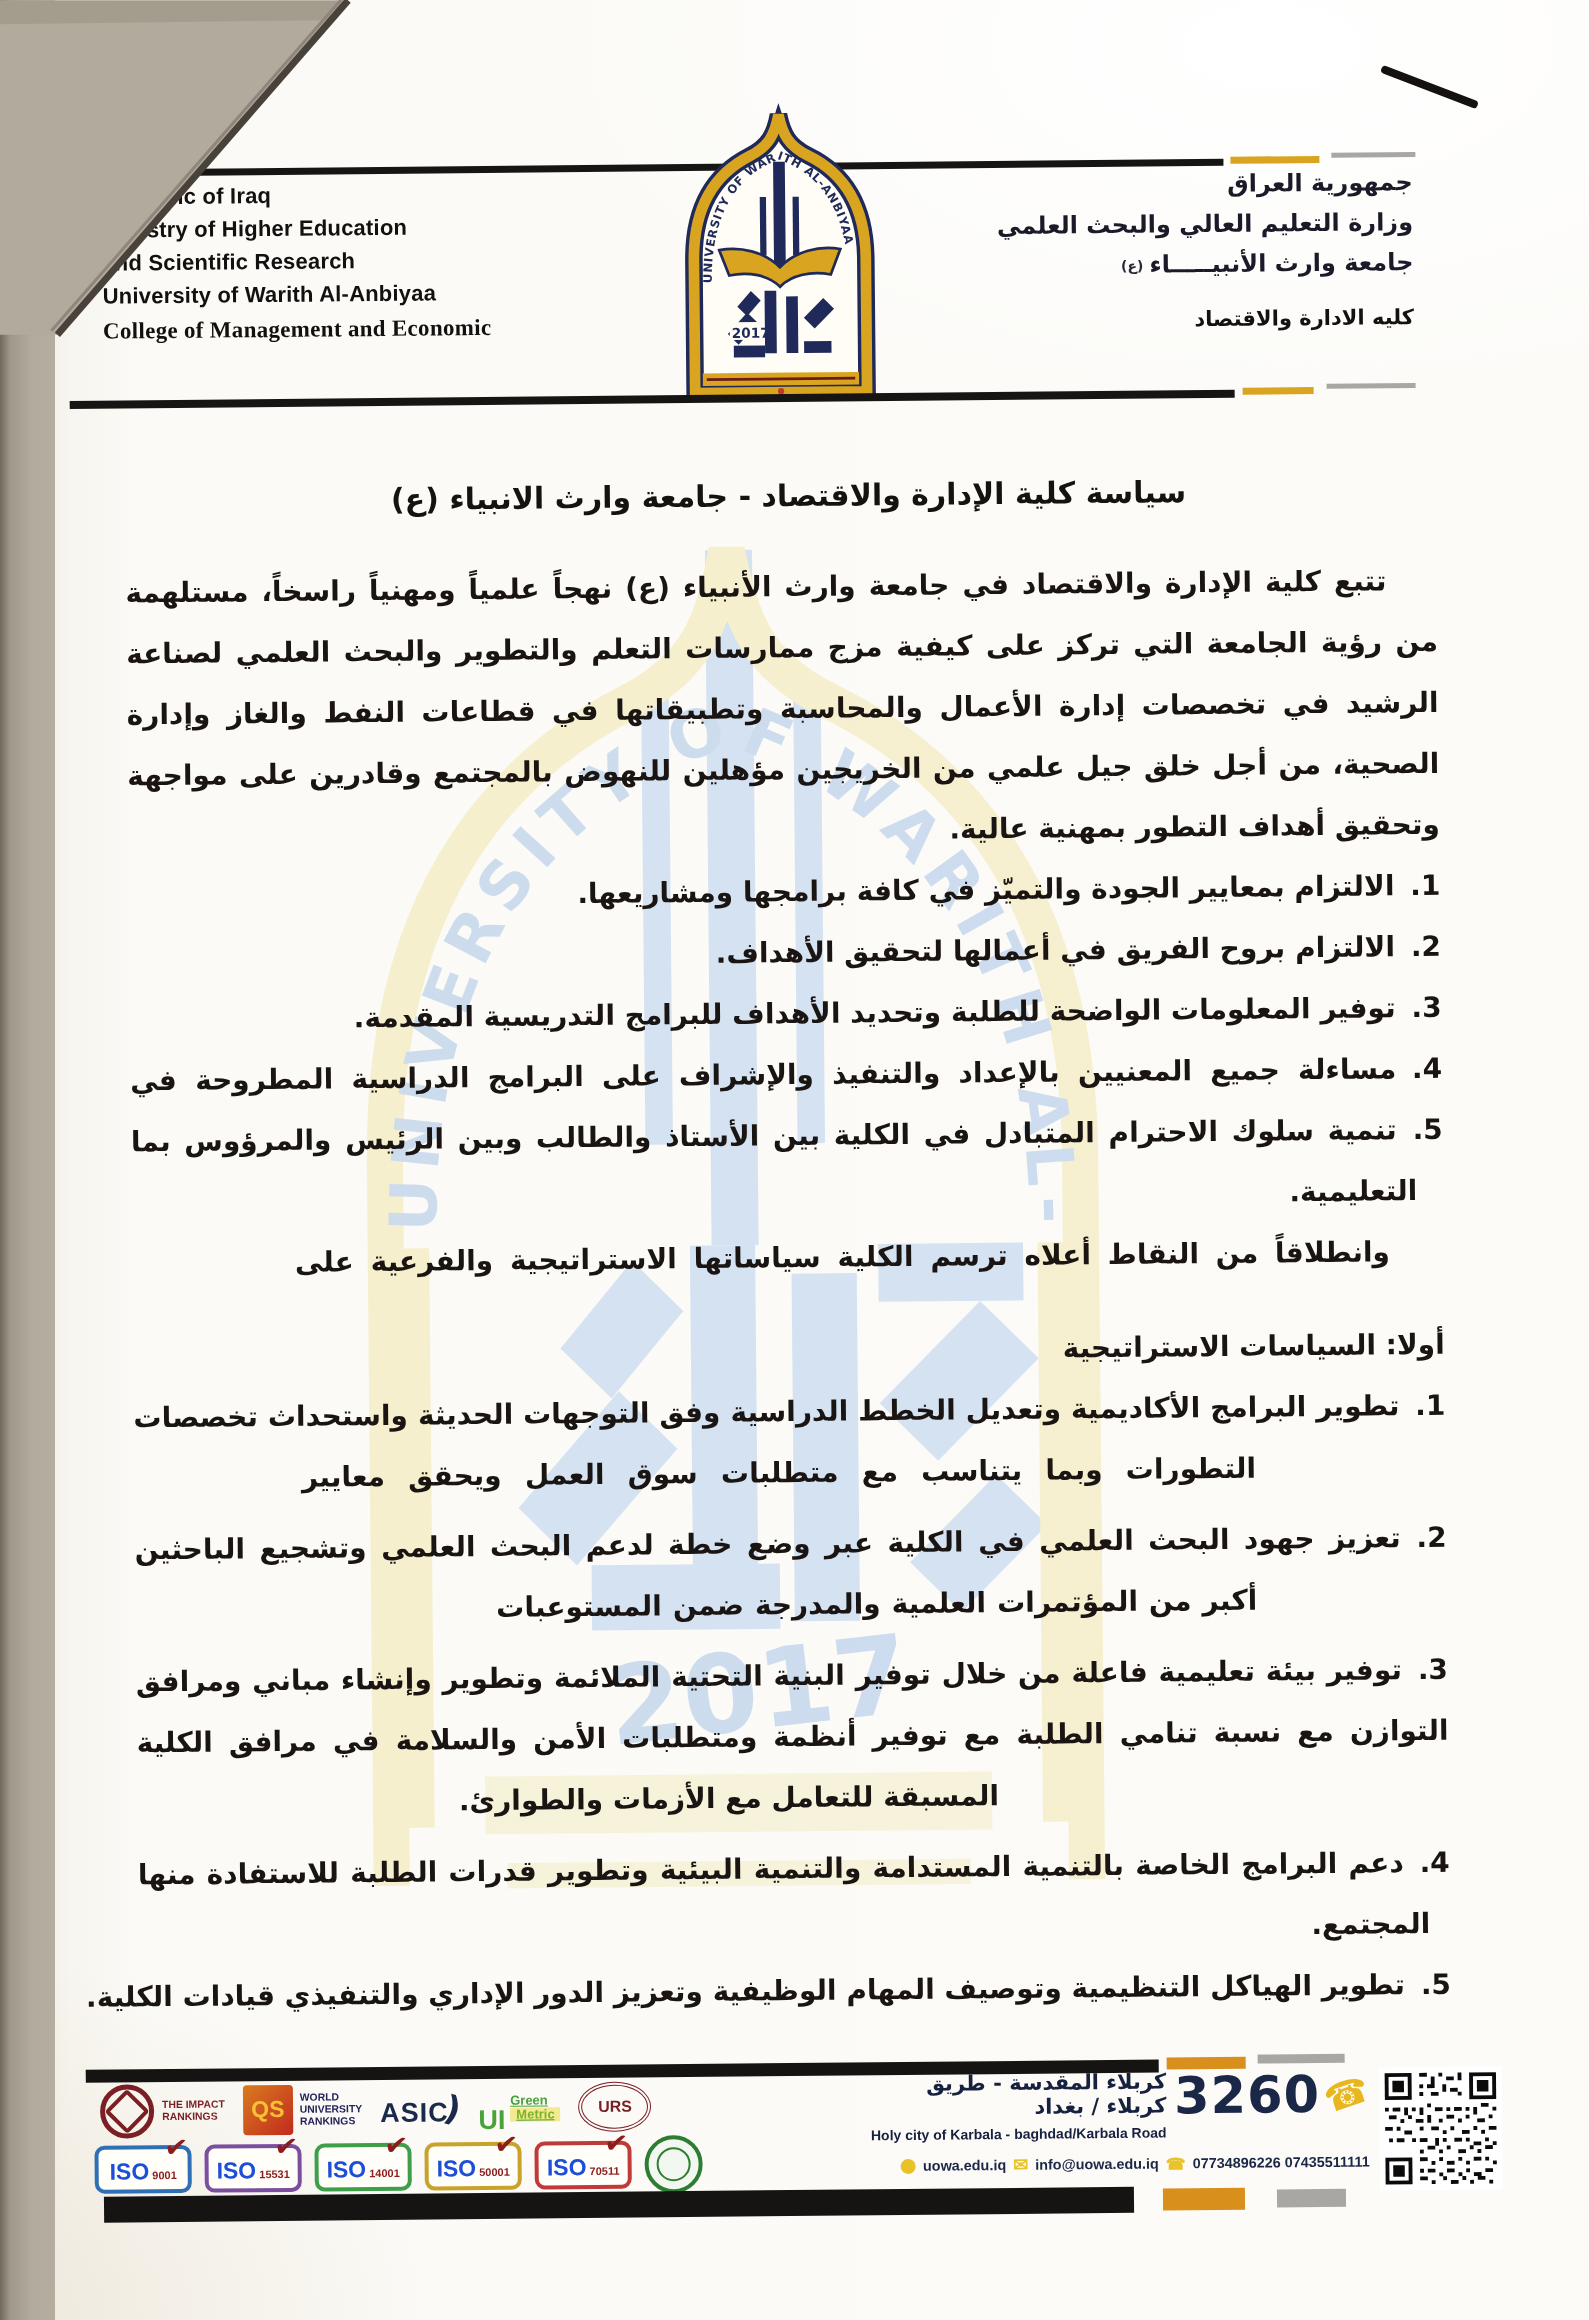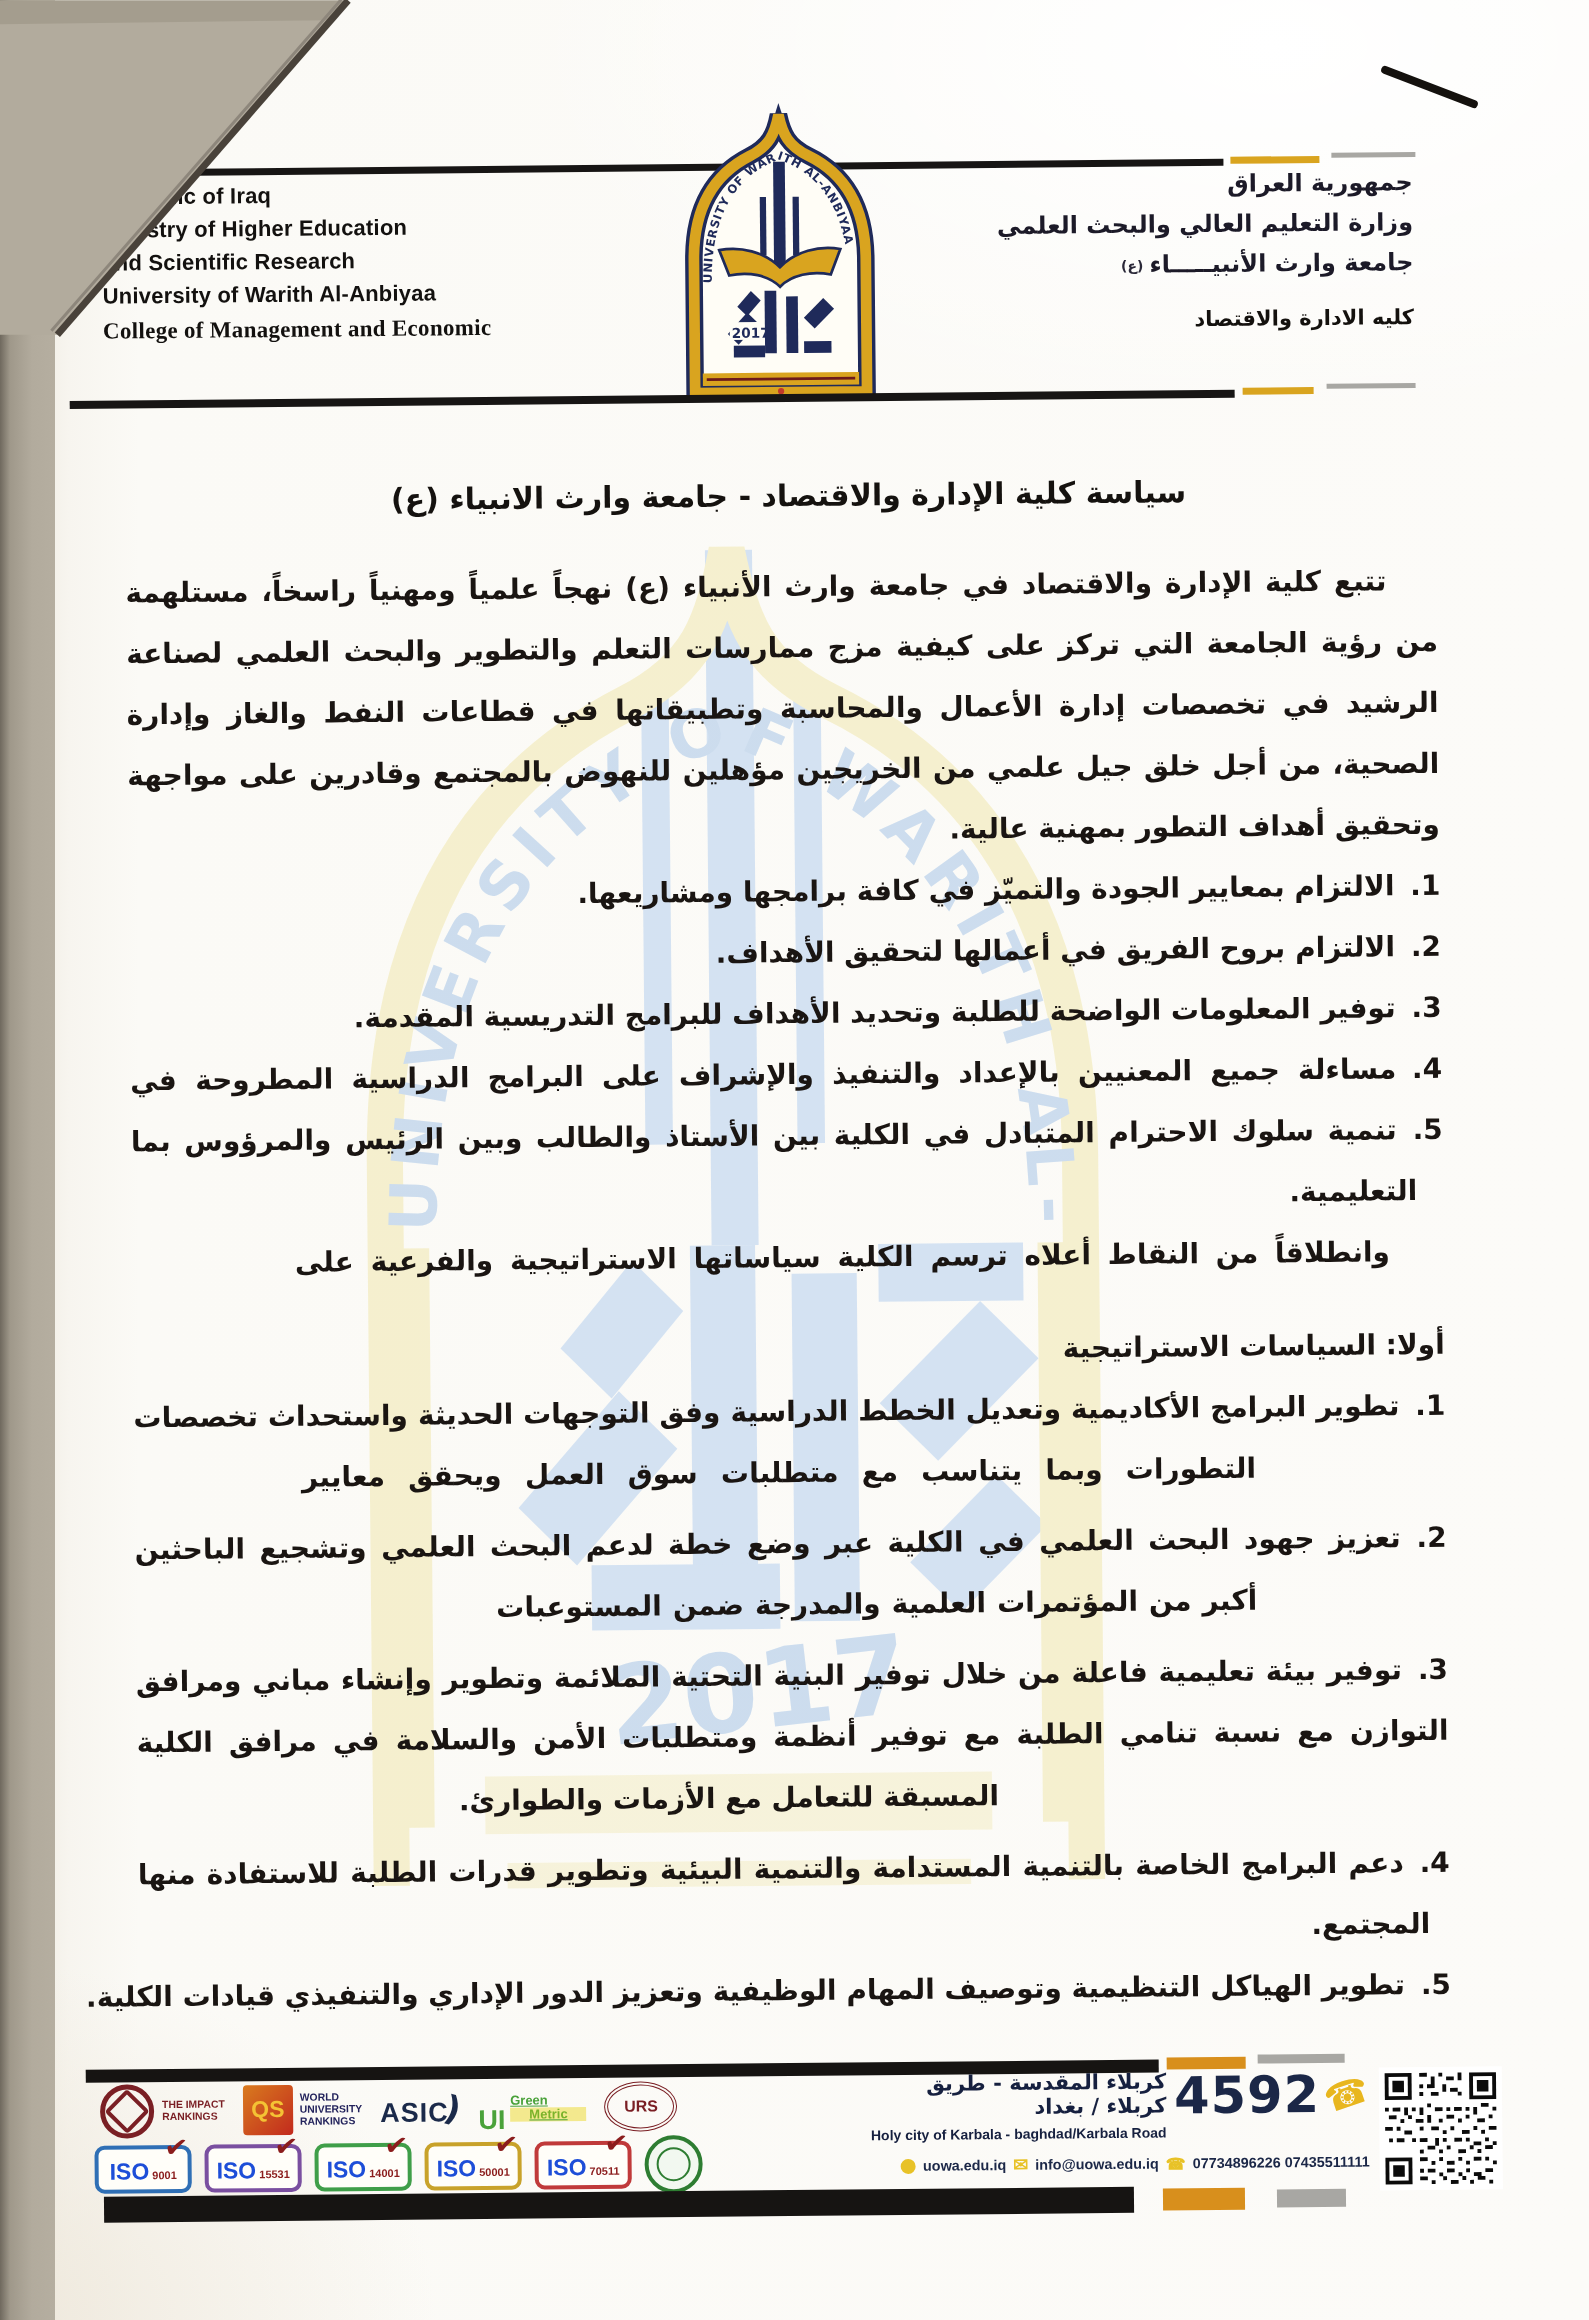--- a/index.html
+++ b/index.html
@@ -69,21 +69,21 @@
   .qs .sq{width:50px;height:50px;background:linear-gradient(135deg,#d97b1e 0%,#c22a1e 100%);
           display:flex;align-items:center;justify-content:center;border-radius:4px;
           font:900 23px "Liberation Sans",sans-serif;color:#f4c234;}
   .qs .t{font:800 10.4px "Liberation Sans",sans-serif;color:#23235c;line-height:12px;}
   .asic{display:flex;align-items:flex-end;}
   .asic .t{font:900 27px "Liberation Sans",sans-serif;color:#1b2a4a;letter-spacing:1px;}
   .asic .swoosh{font:700 34px "DejaVu Sans",sans-serif;color:#1b2a4a;transform:rotate(14deg);margin-left:-4px;}
   .ui{display:flex;align-items:center;gap:5px;}
   .ui .t{font:900 27px "Liberation Sans",sans-serif;color:#4aa23a;margin-top:26px;}
   .ui .col{font:800 13px "Liberation Sans",sans-serif;line-height:14px;color:#4aa23a;text-decoration:underline;}
-  .ui .col .m{color:#7bb32a;background:#f3e98e;padding:0 19px;}
+  .ui .col .m{color:#7bb32a;background:#f3e98e;padding:0 6px;}
   .urs{width:65px;height:42px;border:4px double #7a1f24;border-radius:50%;display:flex;
        align-items:center;justify-content:center;font:900 16px "Liberation Sans",sans-serif;color:#7a1f24;}
   .isorow{position:absolute;left:85px;top:2134px;width:693px;height:57px;display:flex;
           align-items:center;gap:13px;}
   .iso{position:relative;width:97px;height:48px;border-radius:10px;border:4px solid #888;
        background:#fffef9;display:flex;align-items:baseline;justify-content:center;gap:3px;padding-top:2px;box-sizing:border-box;}
   .iso .w{font:900 23px "Liberation Sans",sans-serif;color:#1d4ed8;line-height:40px;}
   .iso .n{font:800 11px "Liberation Sans",sans-serif;color:#8b1d1d;}
   .iso .chk{position:absolute;top:-18px;right:0px;font-size:28px;color:#8b1d1d;transform:rotate(6deg);}
   .greenseal{width:50px;height:50px;border:4px solid #2e7d32;border-radius:50%;position:relative;flex:none;background:#f2f8f0;}
@@ -323,21 +323,21 @@
       </div>
       <div class="greenseal"></div>
     </div>
 
     <div class="contact">
       <div class="c-row1">
         <div class="addr">
           <div class="addr-ar">كربلاء المقدسة - طريق كربلاء / بغداد</div>
           <div class="addr-en">Holy city of Karbala - baghdad/Karbala Road</div>
         </div>
-        <div class="big">4592</div>
+        <div class="big">3260</div>
         <div class="handset">☎</div>
       </div>
       <div class="c-row2">
         <span class="globe"></span>
         <span>uowa.edu.iq</span>
         <span class="mailic">✉</span>
         <span>info@uowa.edu.iq</span>
         <span class="phic">☎</span>
         <span>07734896226   07435511111</span>
       </div>

